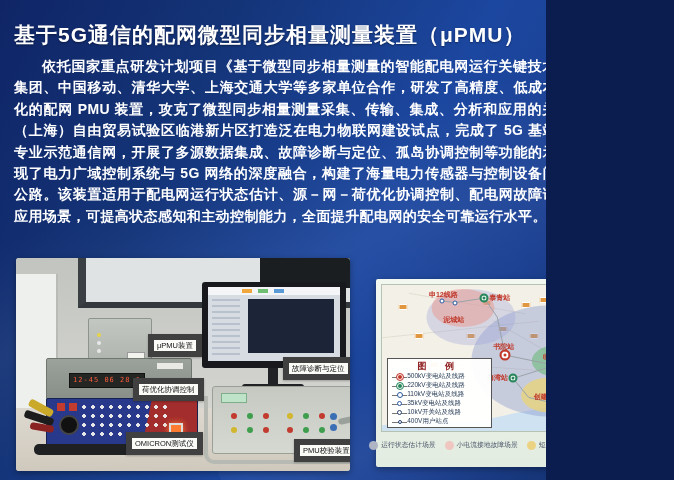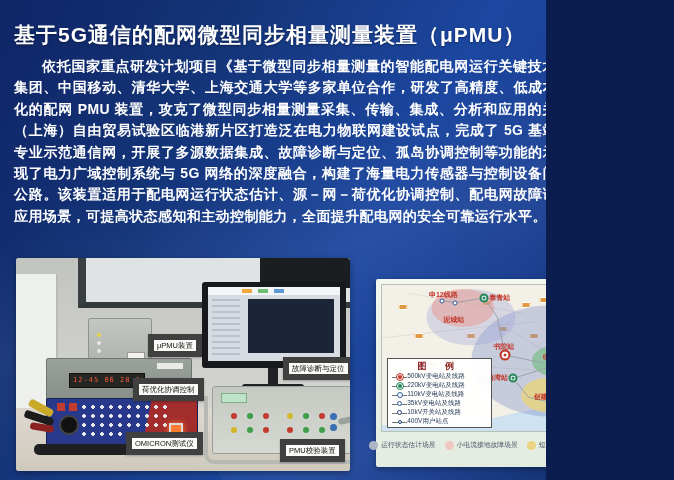--- a/index.html
+++ b/index.html
@@ -185,21 +185,21 @@
           <i style="background: rgb(63, 158, 77); left: 32px; top: 14px;"></i>
         </span>
       <span class="blue"></span>
     </div>
     <div class="ph-cable-r"></div>
 
     <div class="ph-label" style="left:132px;top:76px">μPMU装置</div>
     <div class="ph-label" style="left:117px;top:120px">荷优化协调控制</div>
     <div class="ph-label" style="left:110px;top:174px">OMICRON测试仪</div>
     <div class="ph-label" style="left:267px;top:99px">故障诊断与定位</div>
-    <div class="ph-label" style="left:264px;top:181px">PMU校验装置</div>
+    <div class="ph-label" style="left:278px;top:181px">PMU校验装置</div>
   </div>
 
   <div class="map-panel">
     <div class="map-inner" id="map-inner">
       <svg class="base" viewBox="0 0 100 100" preserveAspectRatio="none">
         <polygon points="86,0 100,0 100,100 0,100 0,96 20,93 35,94 50,88 62,84 70,76 80,70 78,58 88,50 84,34 90,22 86,10" fill="#cfe2f1"></polygon>
       </svg>
       <div id="roads">
           <div class="road" style="left: 0%; top: 30%; width: 60%; height: 1px; transform: rotate(-6deg);"></div>
           <div class="road" style="left: 5%; top: 55%; width: 55%; height: 1px; transform: rotate(4deg);"></div>

